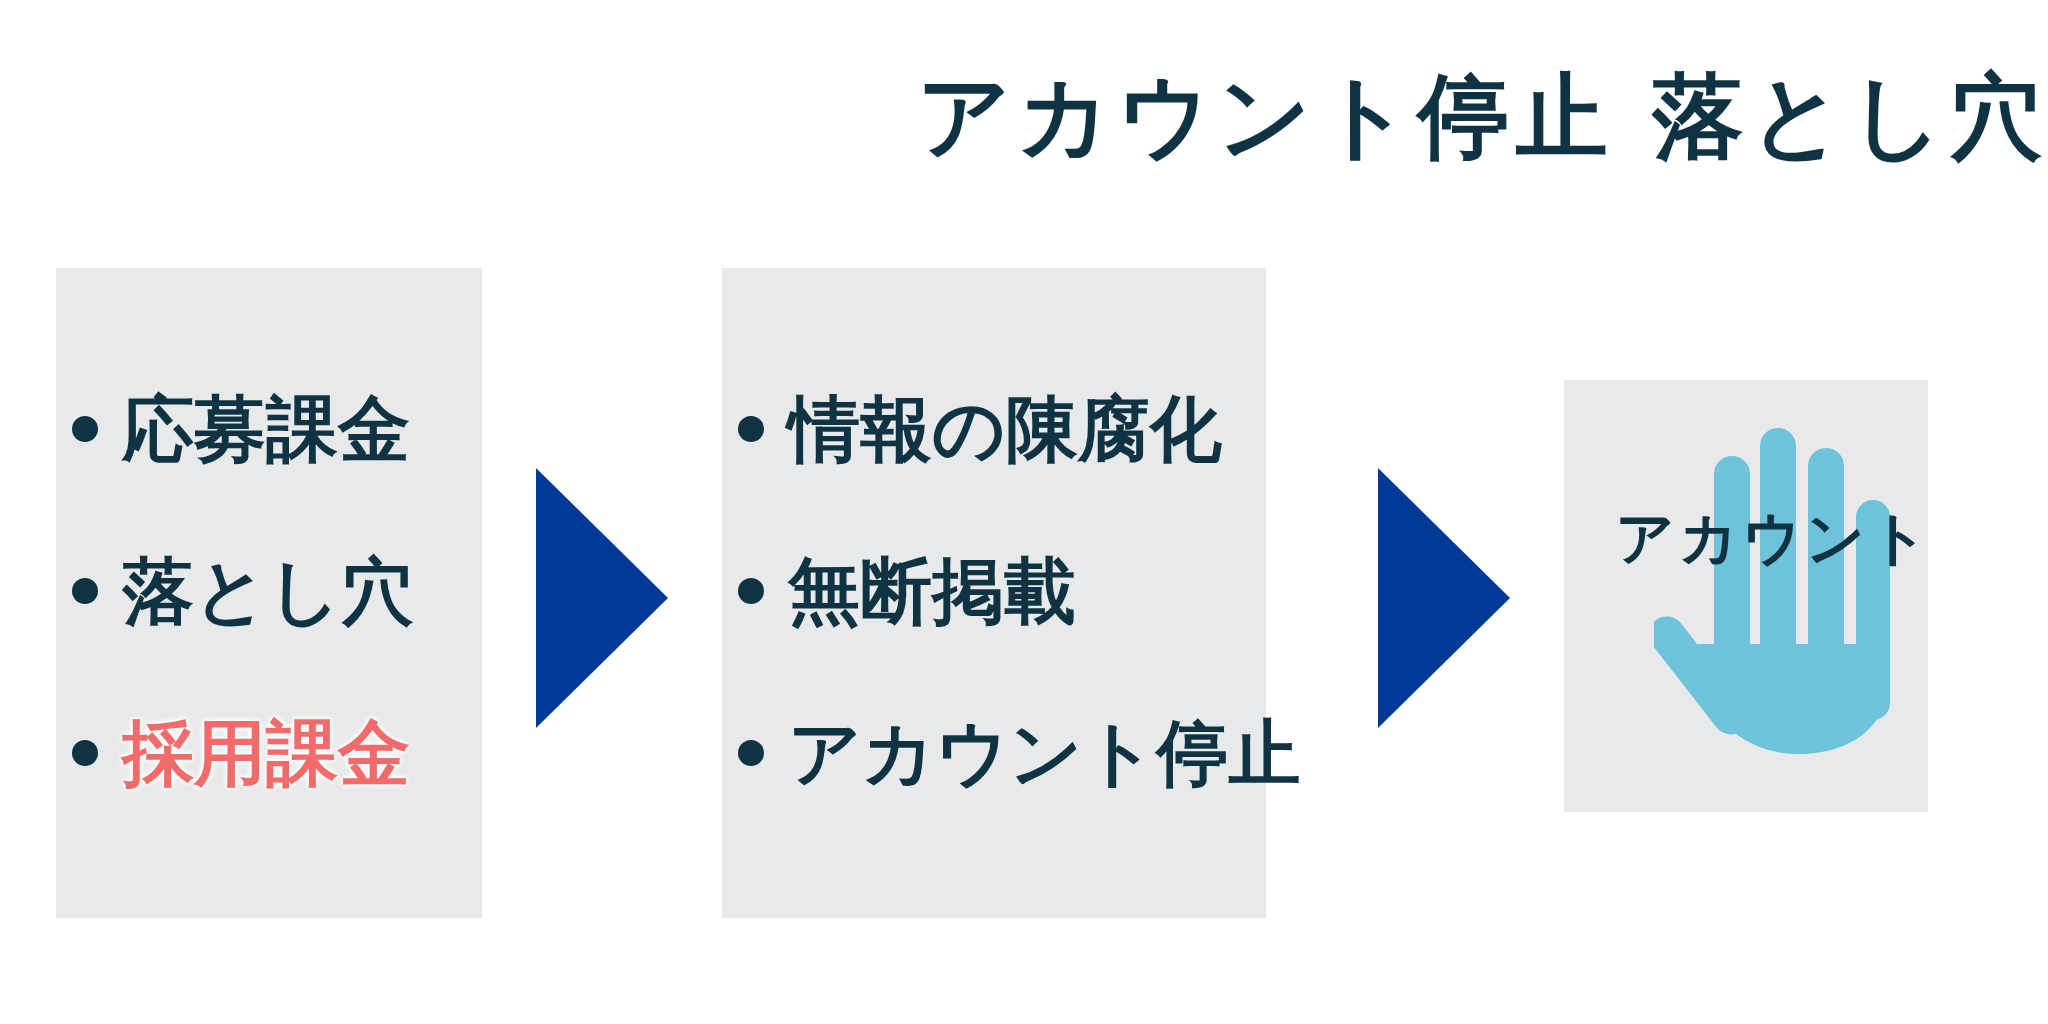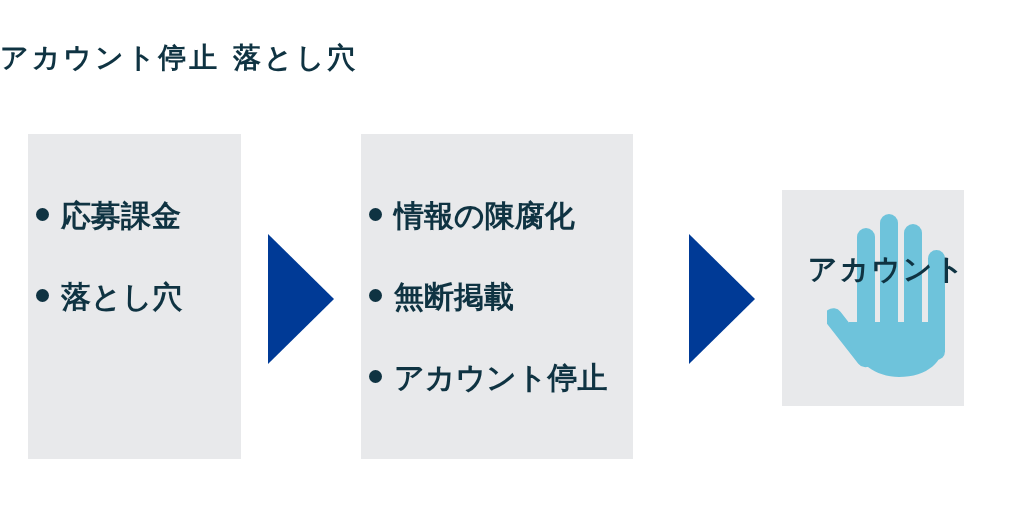--- a/index.html
+++ b/index.html
@@ -4,30 +4,30 @@
 <style>
   html, body { margin: 0; padding: 0; }
   body {
     width: 1024px; height: 512px; position: relative; overflow: hidden;
     background: #ffffff;
     font-family: "DejaVu Sans", "Liberation Sans", sans-serif;
     color: #0f3342;
   }
   .title {
     position: absolute; left: 0; top: 28px; width: 1024px;
-    text-align: left; font-size: 28px; font-weight: bold;
+    text-align: right; font-size: 46px; font-weight: bold;
     letter-spacing: 3px; color: #0f3342; line-height: 60px;
   }
   .box { position: absolute; background: #e8e9eb; }
   #box1 { left: 28px; top: 134px; width: 213px; height: 325px; }
   #box2 { left: 361px; top: 134px; width: 272px; height: 325px; }
   #box3 { left: 782px; top: 190px; width: 182px; height: 216px; }
   .item {
     position: absolute; left: 8px; height: 40px; line-height: 40px;
-    font-size: 30px; font-weight: bold; white-space: nowrap; color: #0f3342;
+    font-size: 36px; font-weight: bold; white-space: nowrap; color: #0f3342;
   }
   .bullet {
     display: inline-block; width: 13px; height: 13px; border-radius: 50%;
     background: #0f3342; vertical-align: middle; margin-right: 12px;
     position: relative; top: -3px;
   }
   .hl { color: #f26b6b; text-shadow: 0 0 3px #fff, 0 0 3px #fff, 0 0 2px #fff; }
   .arrow { position: absolute; width: 0; height: 0;
     border-top: 65px solid transparent; border-bottom: 65px solid transparent;
     border-left: 66px solid #003a96; }
@@ -44,20 +44,23 @@
 <body>
 
 <div class="title">アカウント停止 落とし穴</div>
 
 <div class="box" id="box1">
   <div class="item" style="top:62px">
     <span class="bullet"></span><span>応募課金</span>
   </div>
   <div class="item" style="top:143px">
     <span class="bullet"></span><span>落とし穴</span>
+  </div>
+  <div class="item" style="top:224px">
+    <span class="bullet"></span><span class="hl">採用課金</span>
   </div>
 </div>
 
 <div class="arrow" id="arrow1"></div>
 
 <div class="box" id="box2">
   <div class="item" style="top:62px">
     <span class="bullet"></span><span>情報の陳腐化</span>
   </div>
   <div class="item" style="top:143px">

